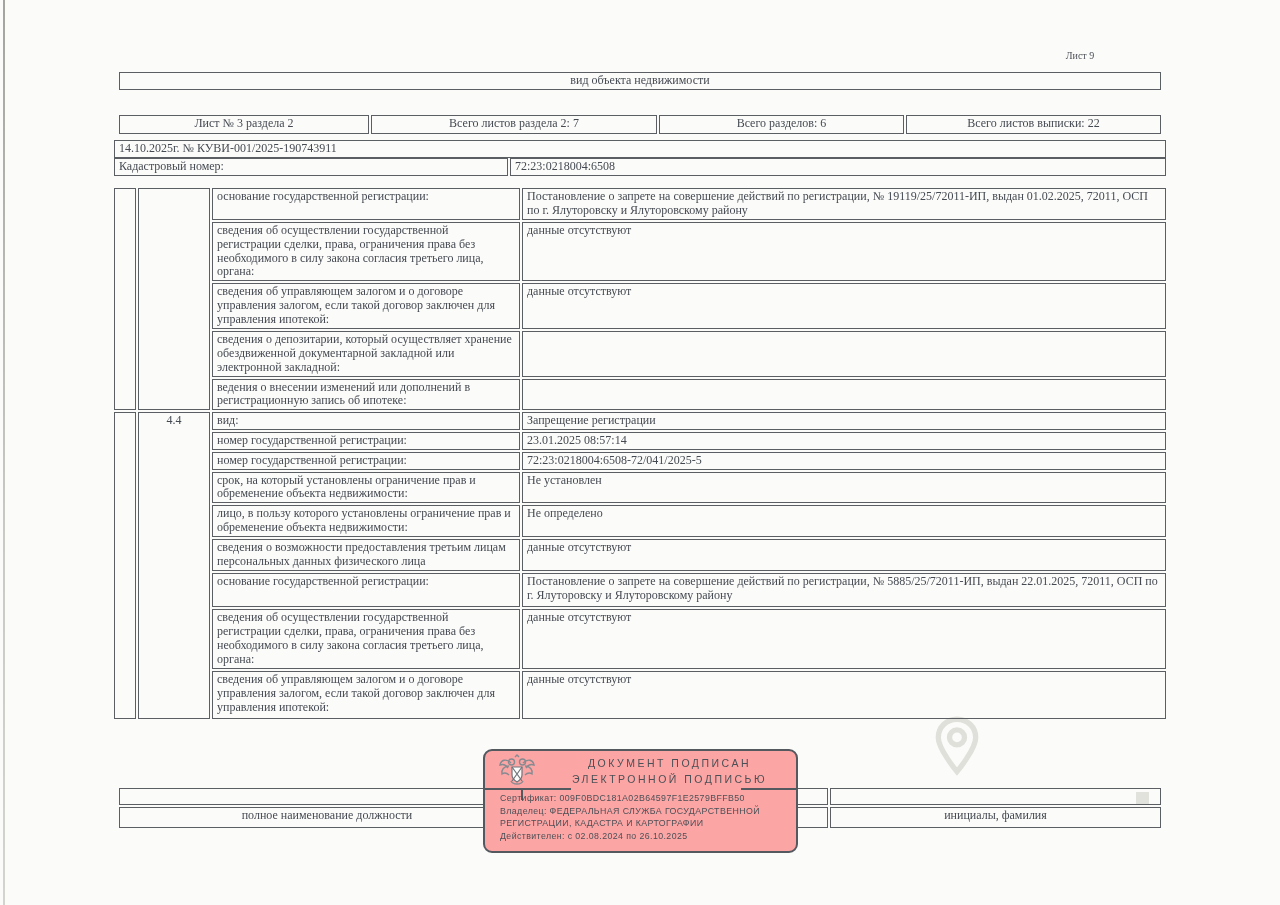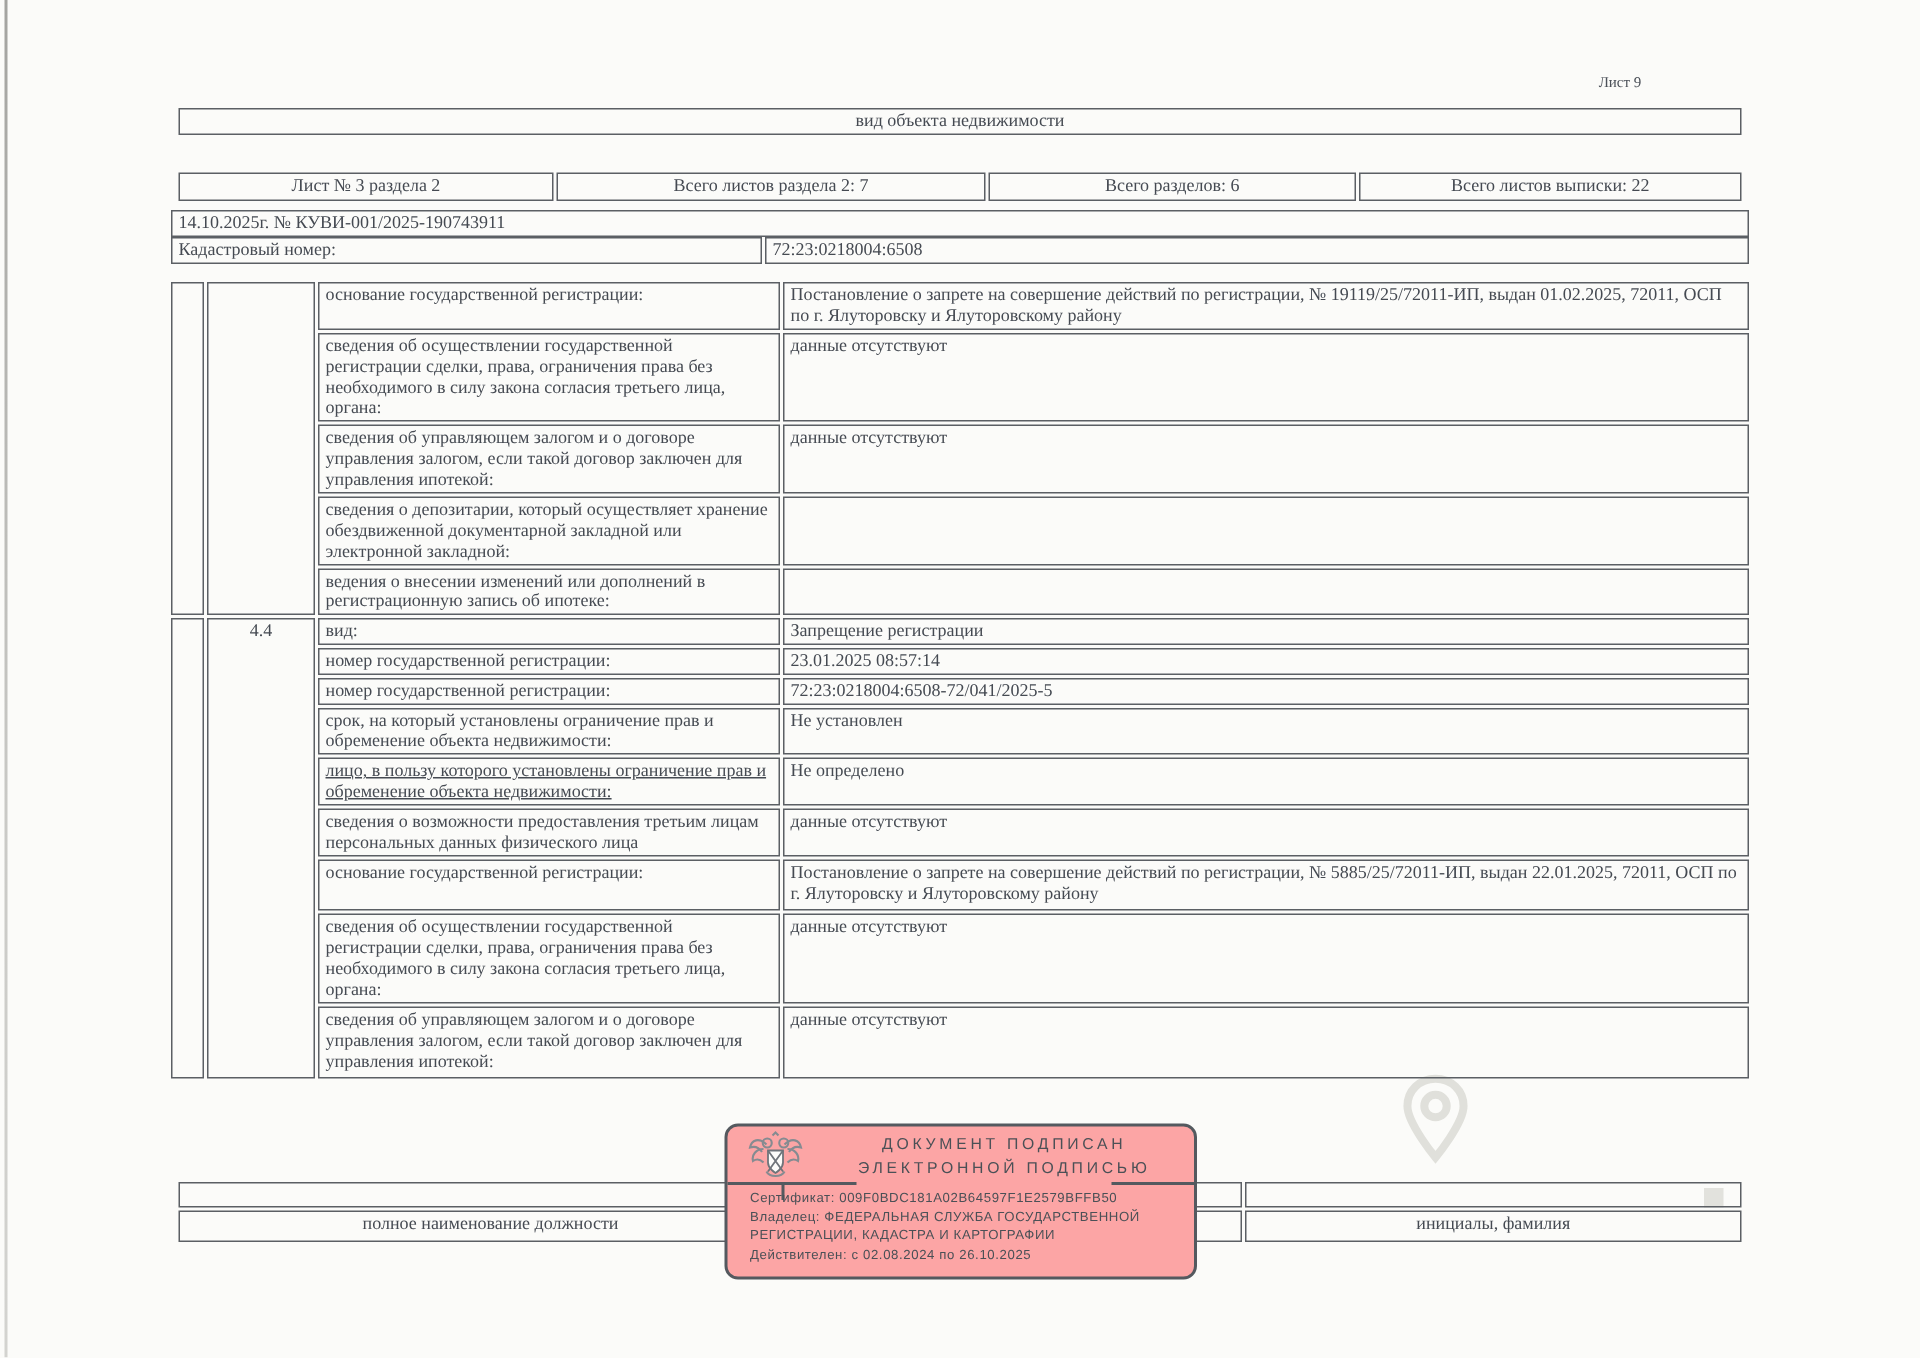--- a/index.html
+++ b/index.html
@@ -166,21 +166,21 @@
       </tr>
       <tr>
         <td class="colLabel" style="height: 11px;">номер государственной регистрации:</td>
         <td class="colValue" style="height: 11px;">72:23:0218004:6508-72/041/2025-5</td>
       </tr>
       <tr>
         <td class="colLabel" style="height: 27px;">срок, на который установлены ограничение прав и обременение объекта недвижимости:</td>
         <td class="colValue" style="height: 27px;">Не установлен</td>
       </tr>
       <tr>
-        <td class="colLabel" style="height: 28px; text-decoration: underline;">лицо, в пользу которого установлены ограничение прав и обременение объекта недвижимости:</td>
+        <td class="colLabel" style="height: 28px;">лицо, в пользу которого установлены ограничение прав и обременение объекта недвижимости:</td>
         <td class="colValue" style="height: 28px; margin-left: 31px;">Не определено</td>
       </tr>
       <tr>
         <td class="colLabel" style="height: 28px;">сведения о возможности предоставления третьим лицам персональных данных физического лица</td>
         <td class="colValue" style="height: 28px;">данные отсутствуют</td>
       </tr>
       <tr>
         <td class="colLabel" style="height: 30px;">основание государственной регистрации:</td>
         <td class="colValue" style="height: 30px;">Постановление о запрете на совершение действий по регистрации, № 5885/25/72011-ИП, выдан 22.01.2025, 72011, ОСП по г. Ялуторовску и Ялуторовскому району</td>
       </tr>

